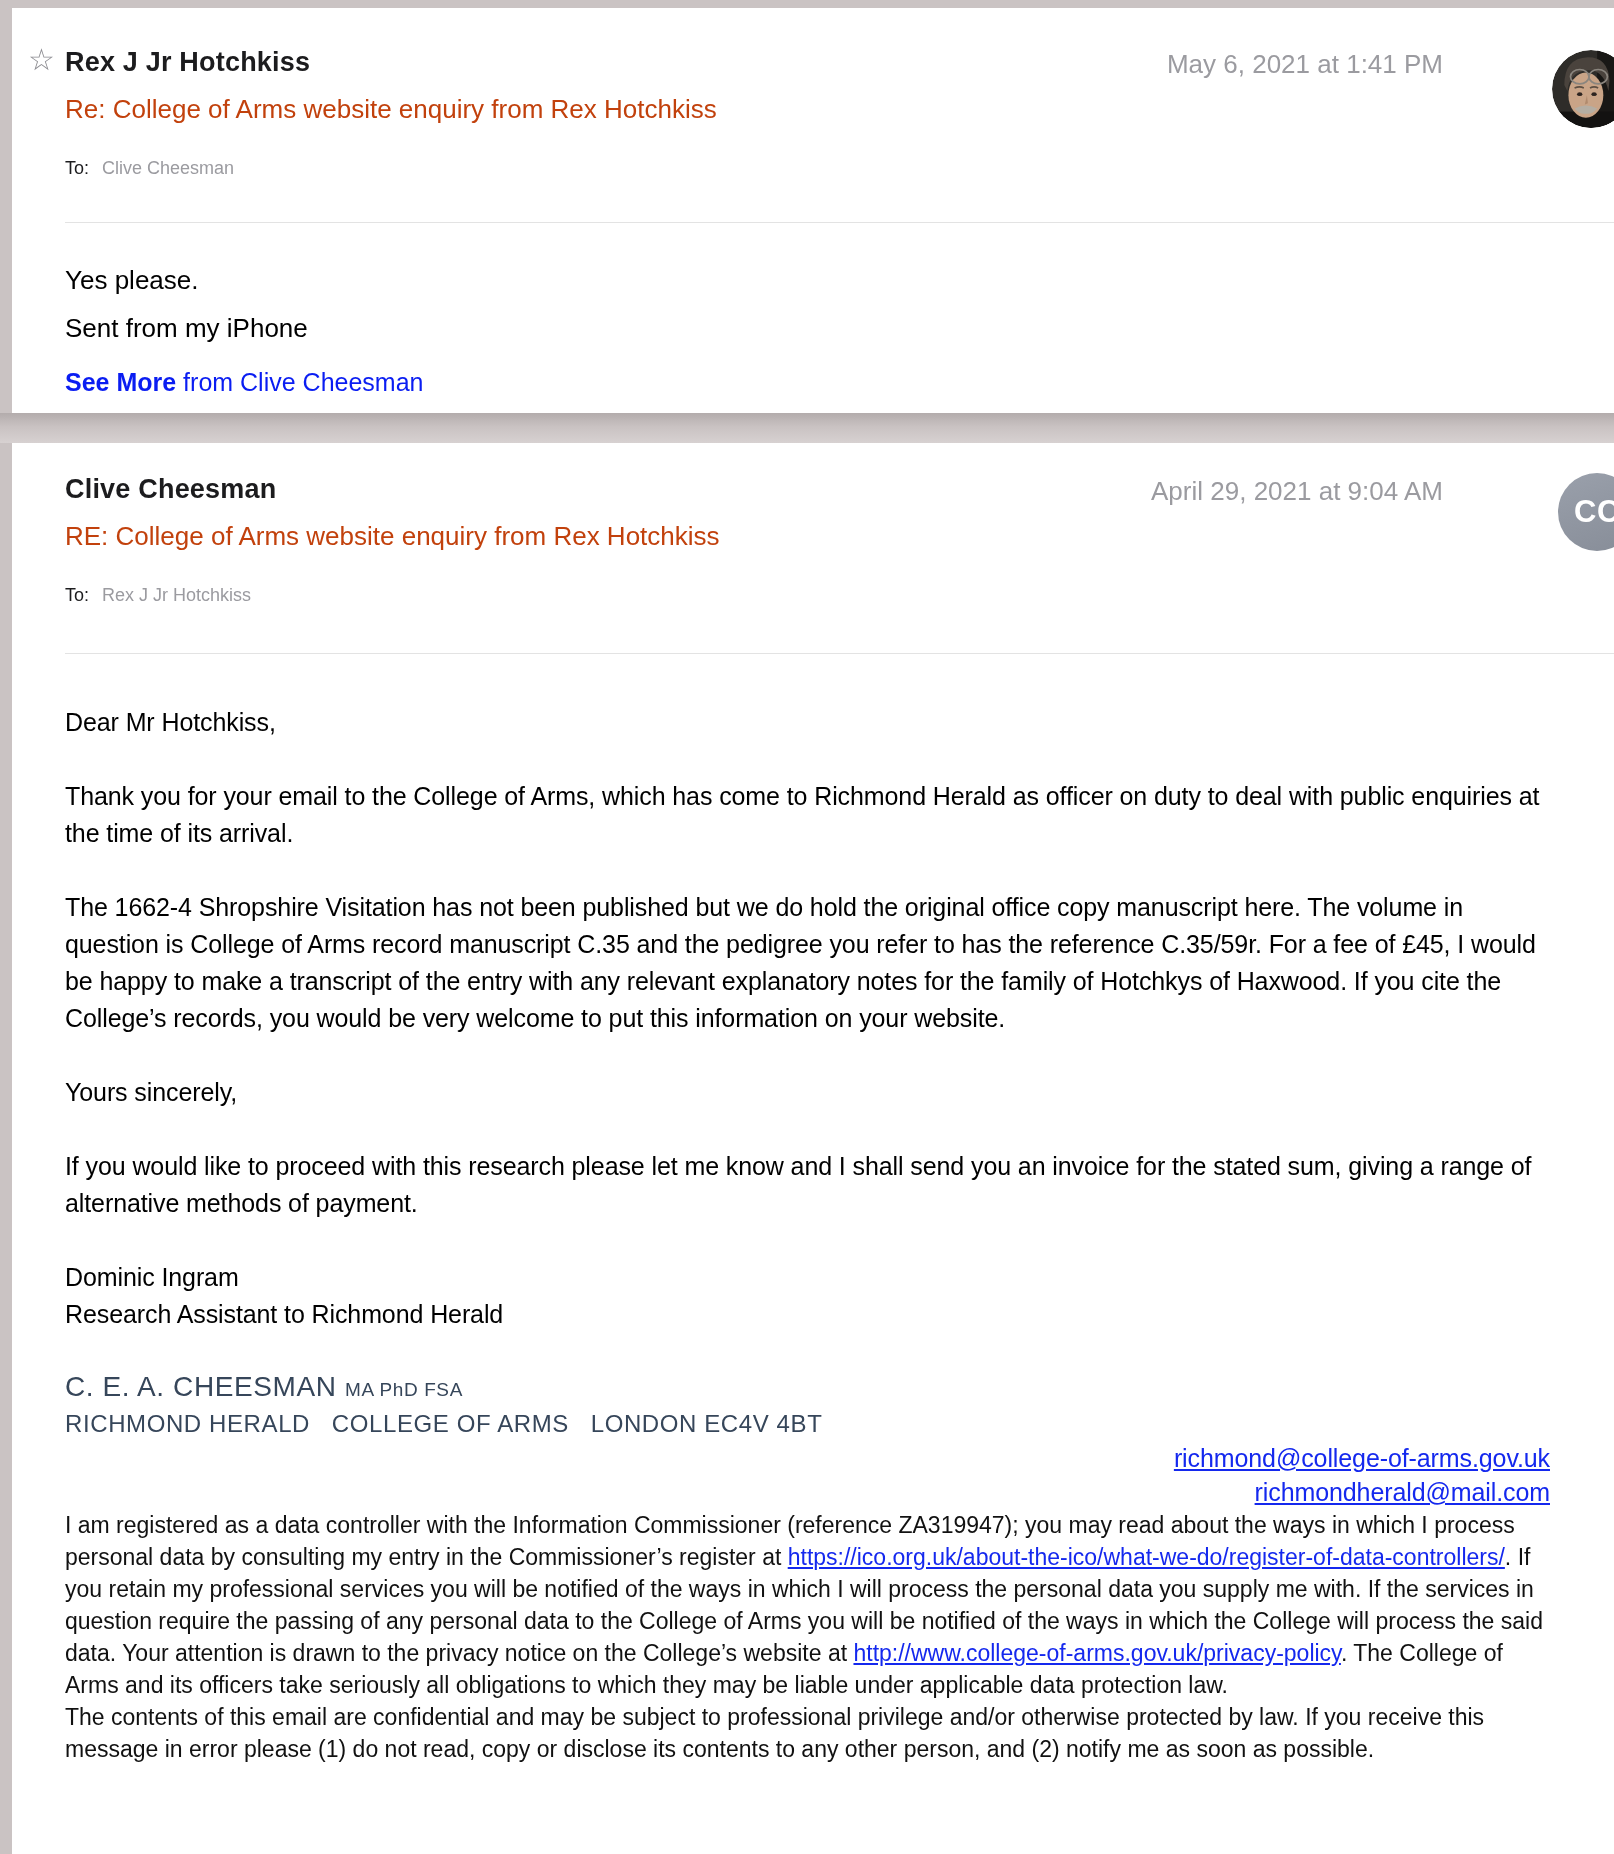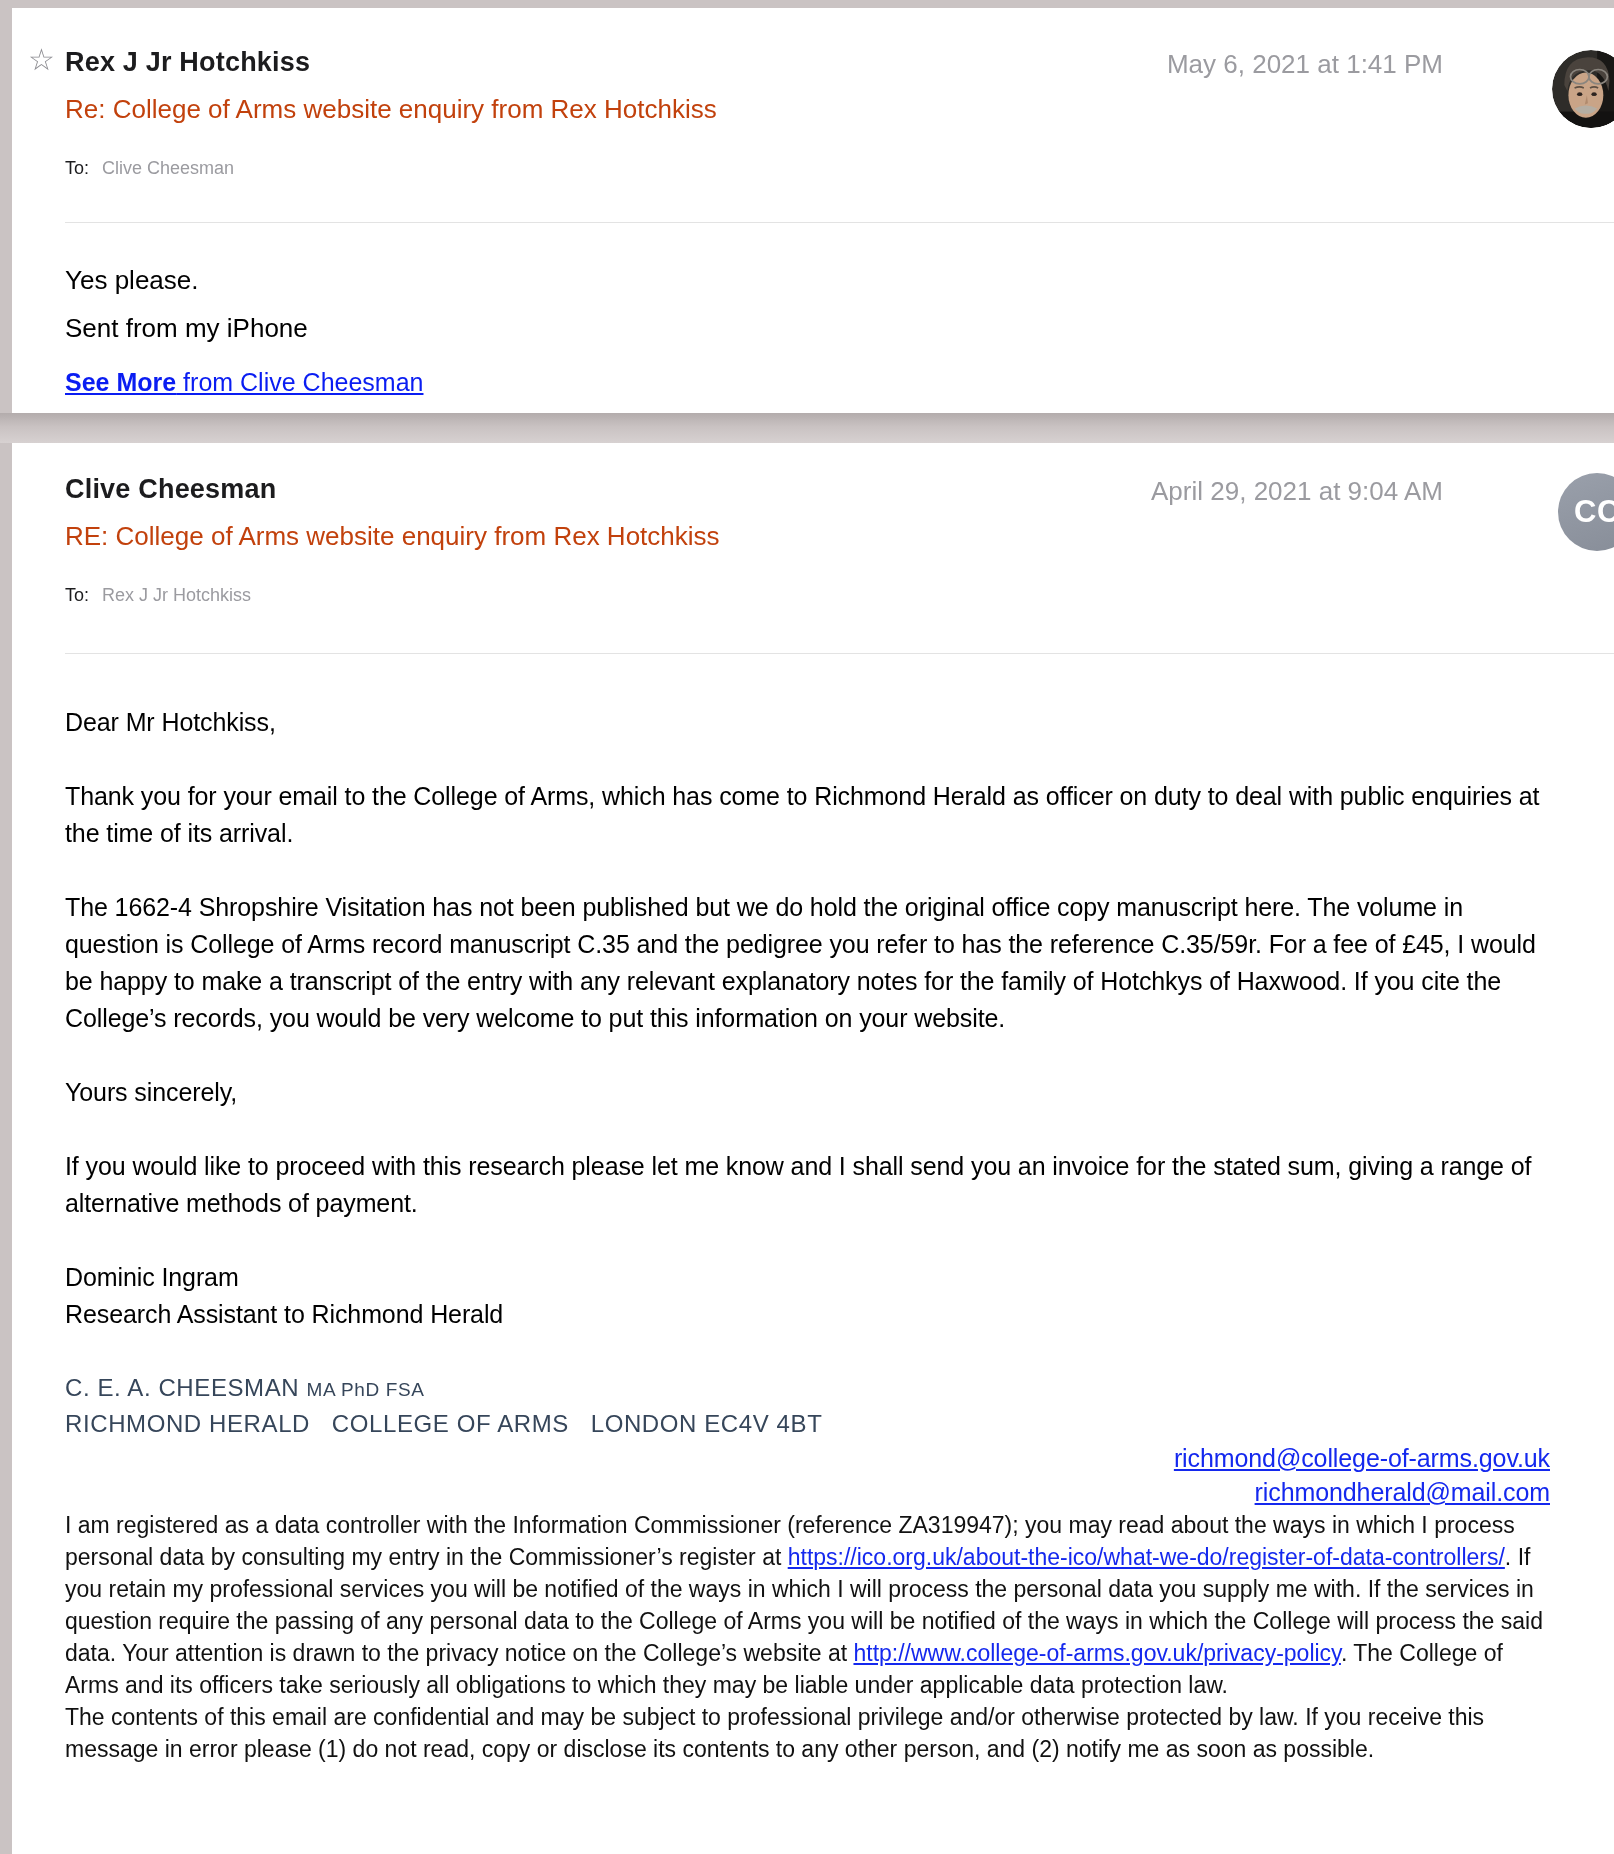--- a/index.html
+++ b/index.html
@@ -61,39 +61,39 @@
     letter-spacing: 0.5px;
   }
 
   
   .body-short { margin-left: 53px; font-size: 26px; color: #000; }
   .body-short p { margin: 0; line-height: 30px; }
   .bs-line1 { margin-top: 42px !important; }
   .bs-line2 { margin-top: 18px !important; }
   .see-more-row { margin-top: 24px !important; }
   .see-more-link {
-    color: #0a1df2; text-decoration: underline; font-size: 25px;
+    color: #0a1df2; font-size: 25px;
     cursor: pointer;
   }
   .see-more-link b { font-weight: bold; }
 
   
   .letter {
     margin-left: 53px; margin-top: 50px; width: 1485px;
     font-size: 25px; color: #000; line-height: 37px;
     letter-spacing: -0.1px;
   }
   .letter p { margin: 0 0 37px 0; }
   .letter p.tight { margin-bottom: 0; }
   .sig-caps {
     color: #36465a; font-weight: normal;
     line-height: 34px; margin-bottom: 0 !important;
     letter-spacing: 0.6px; white-space: pre-wrap;
   }
-  .sig-caps-main { font-size: 24px; margin-top: 32px; }
+  .sig-caps-main { font-size: 28px; margin-top: 32px; }
   .sig-caps-degrees { font-size: 19px; }
   .sig-caps-line2 { font-size: 24px; margin-top: 2px; }
   .email-links { margin-top: 26px; line-height: 34px; text-align: right; }
   .email-links a, .body-link {
     color: #1428ee; text-decoration: underline; cursor: pointer;
     display: inline;
   }
   .email-links a { display: inline-block; }
   .disclaimer {
     margin-top: 26px; font-size: 23px; line-height: 32px;

